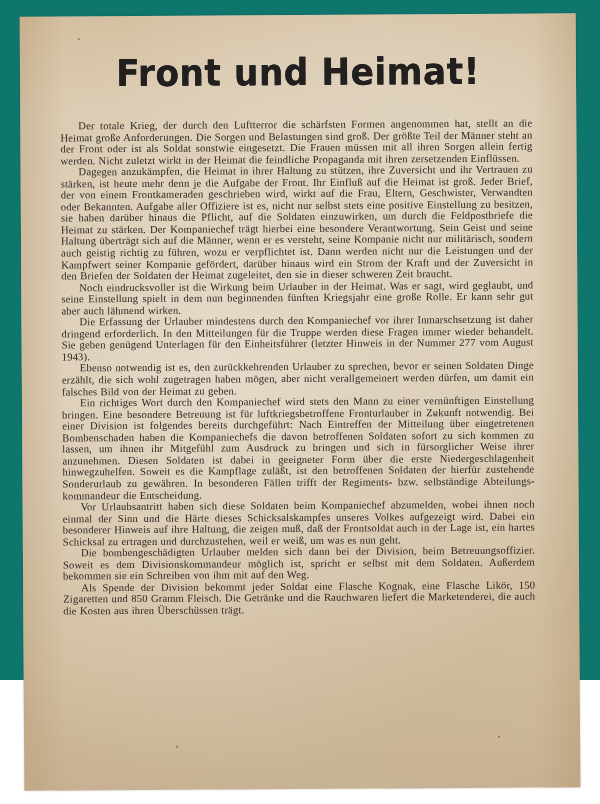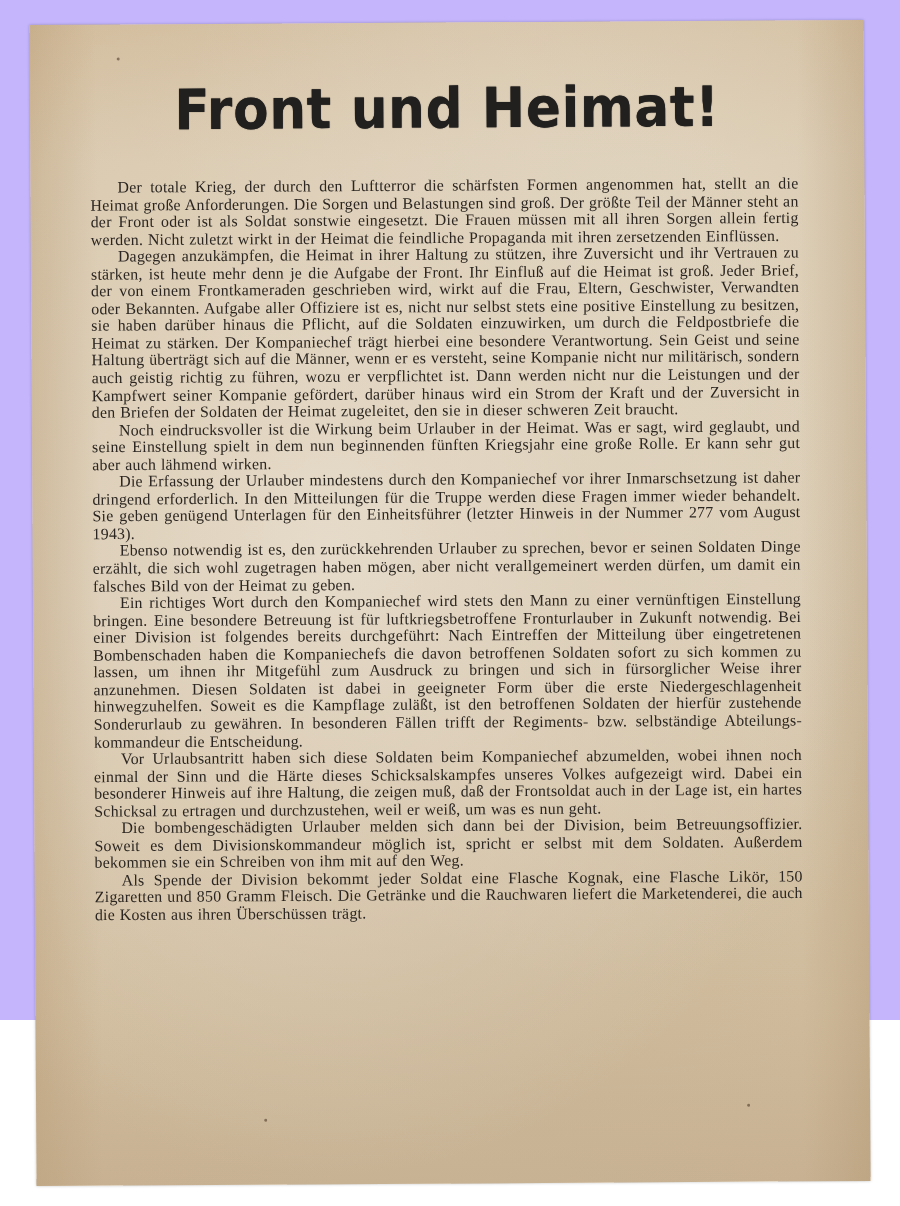--- a/index.html
+++ b/index.html
@@ -7,21 +7,21 @@
       padding: 0;
       background: #ffffff;
       width: 600px;
       height: 804px;
       overflow: hidden;
     }
     .stage {
       position: relative;
       width: 600px;
       height: 680px;
-      background: #c4b5fd;
+      background: #0f766e;
     }
     .paper {
       position: absolute;
       left: 22px;
       top: 15px;
       width: 556px;
       height: 774px;
       background:
         radial-gradient(ellipse at 35% 45%, rgba(232,222,206,0.85) 0%, rgba(225,212,192,0.55) 35%, rgba(210,190,160,0) 70%),
         radial-gradient(ellipse at 70% 25%, rgba(228,218,200,0.7) 0%, rgba(228,218,200,0) 55%),

